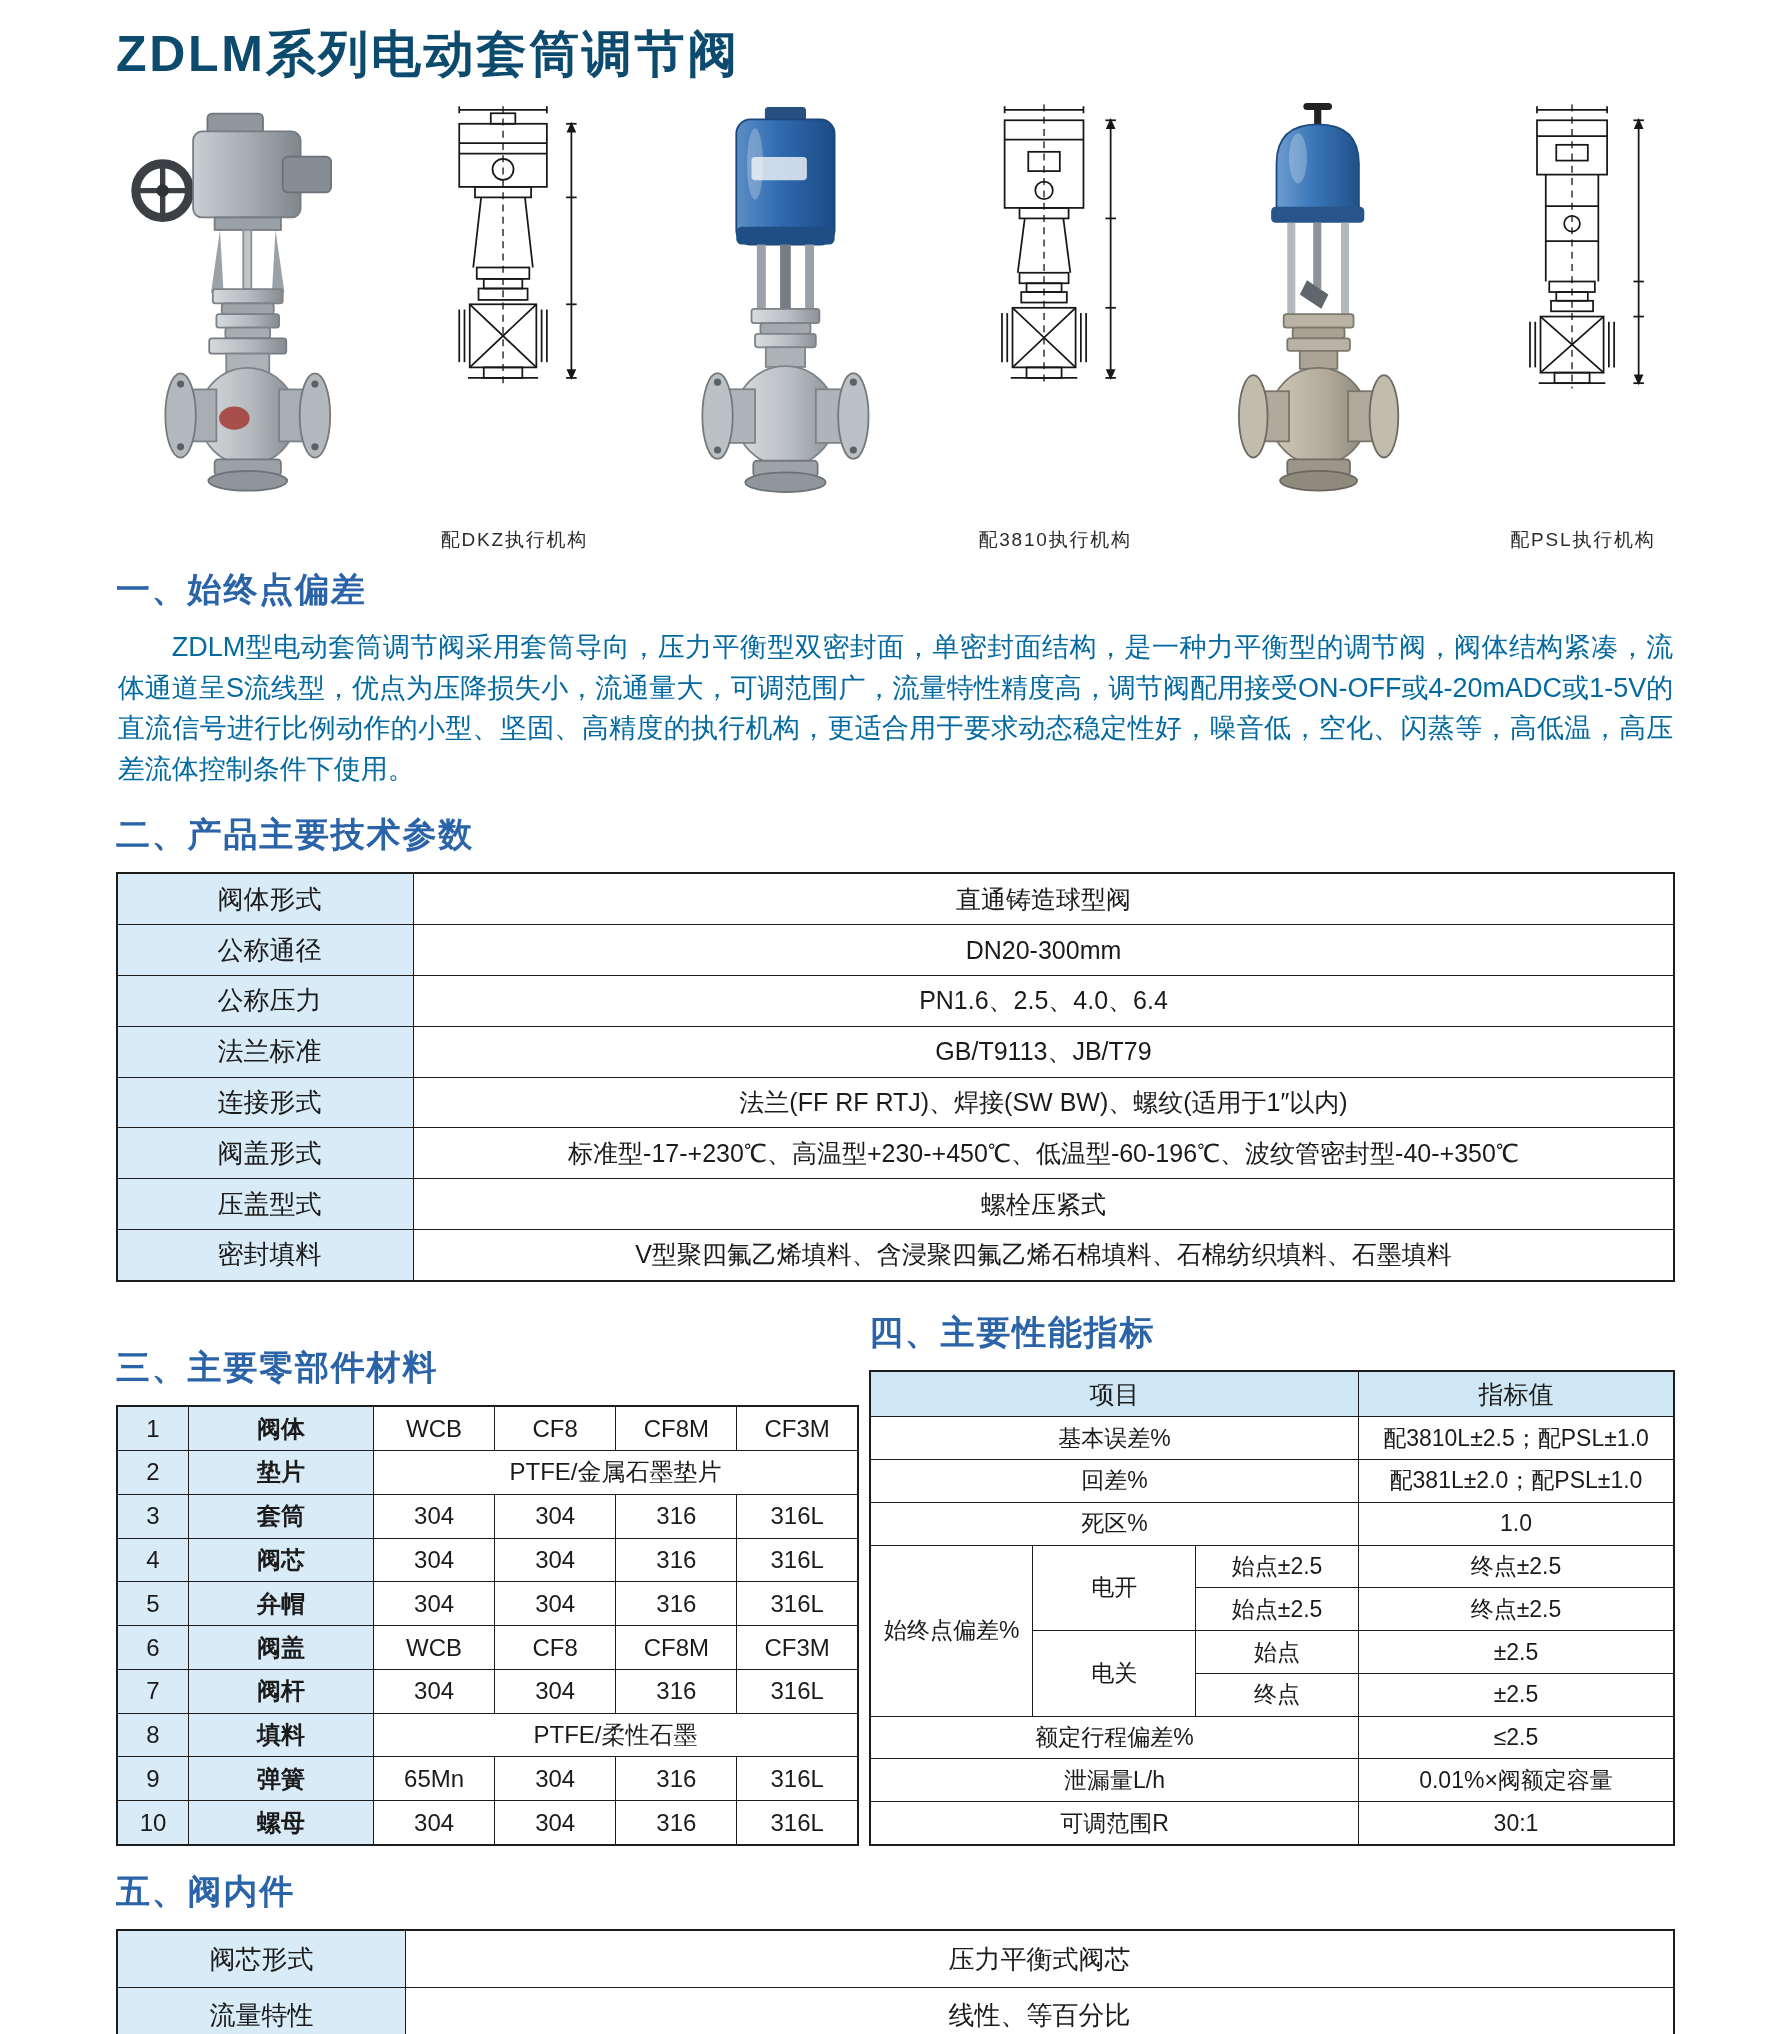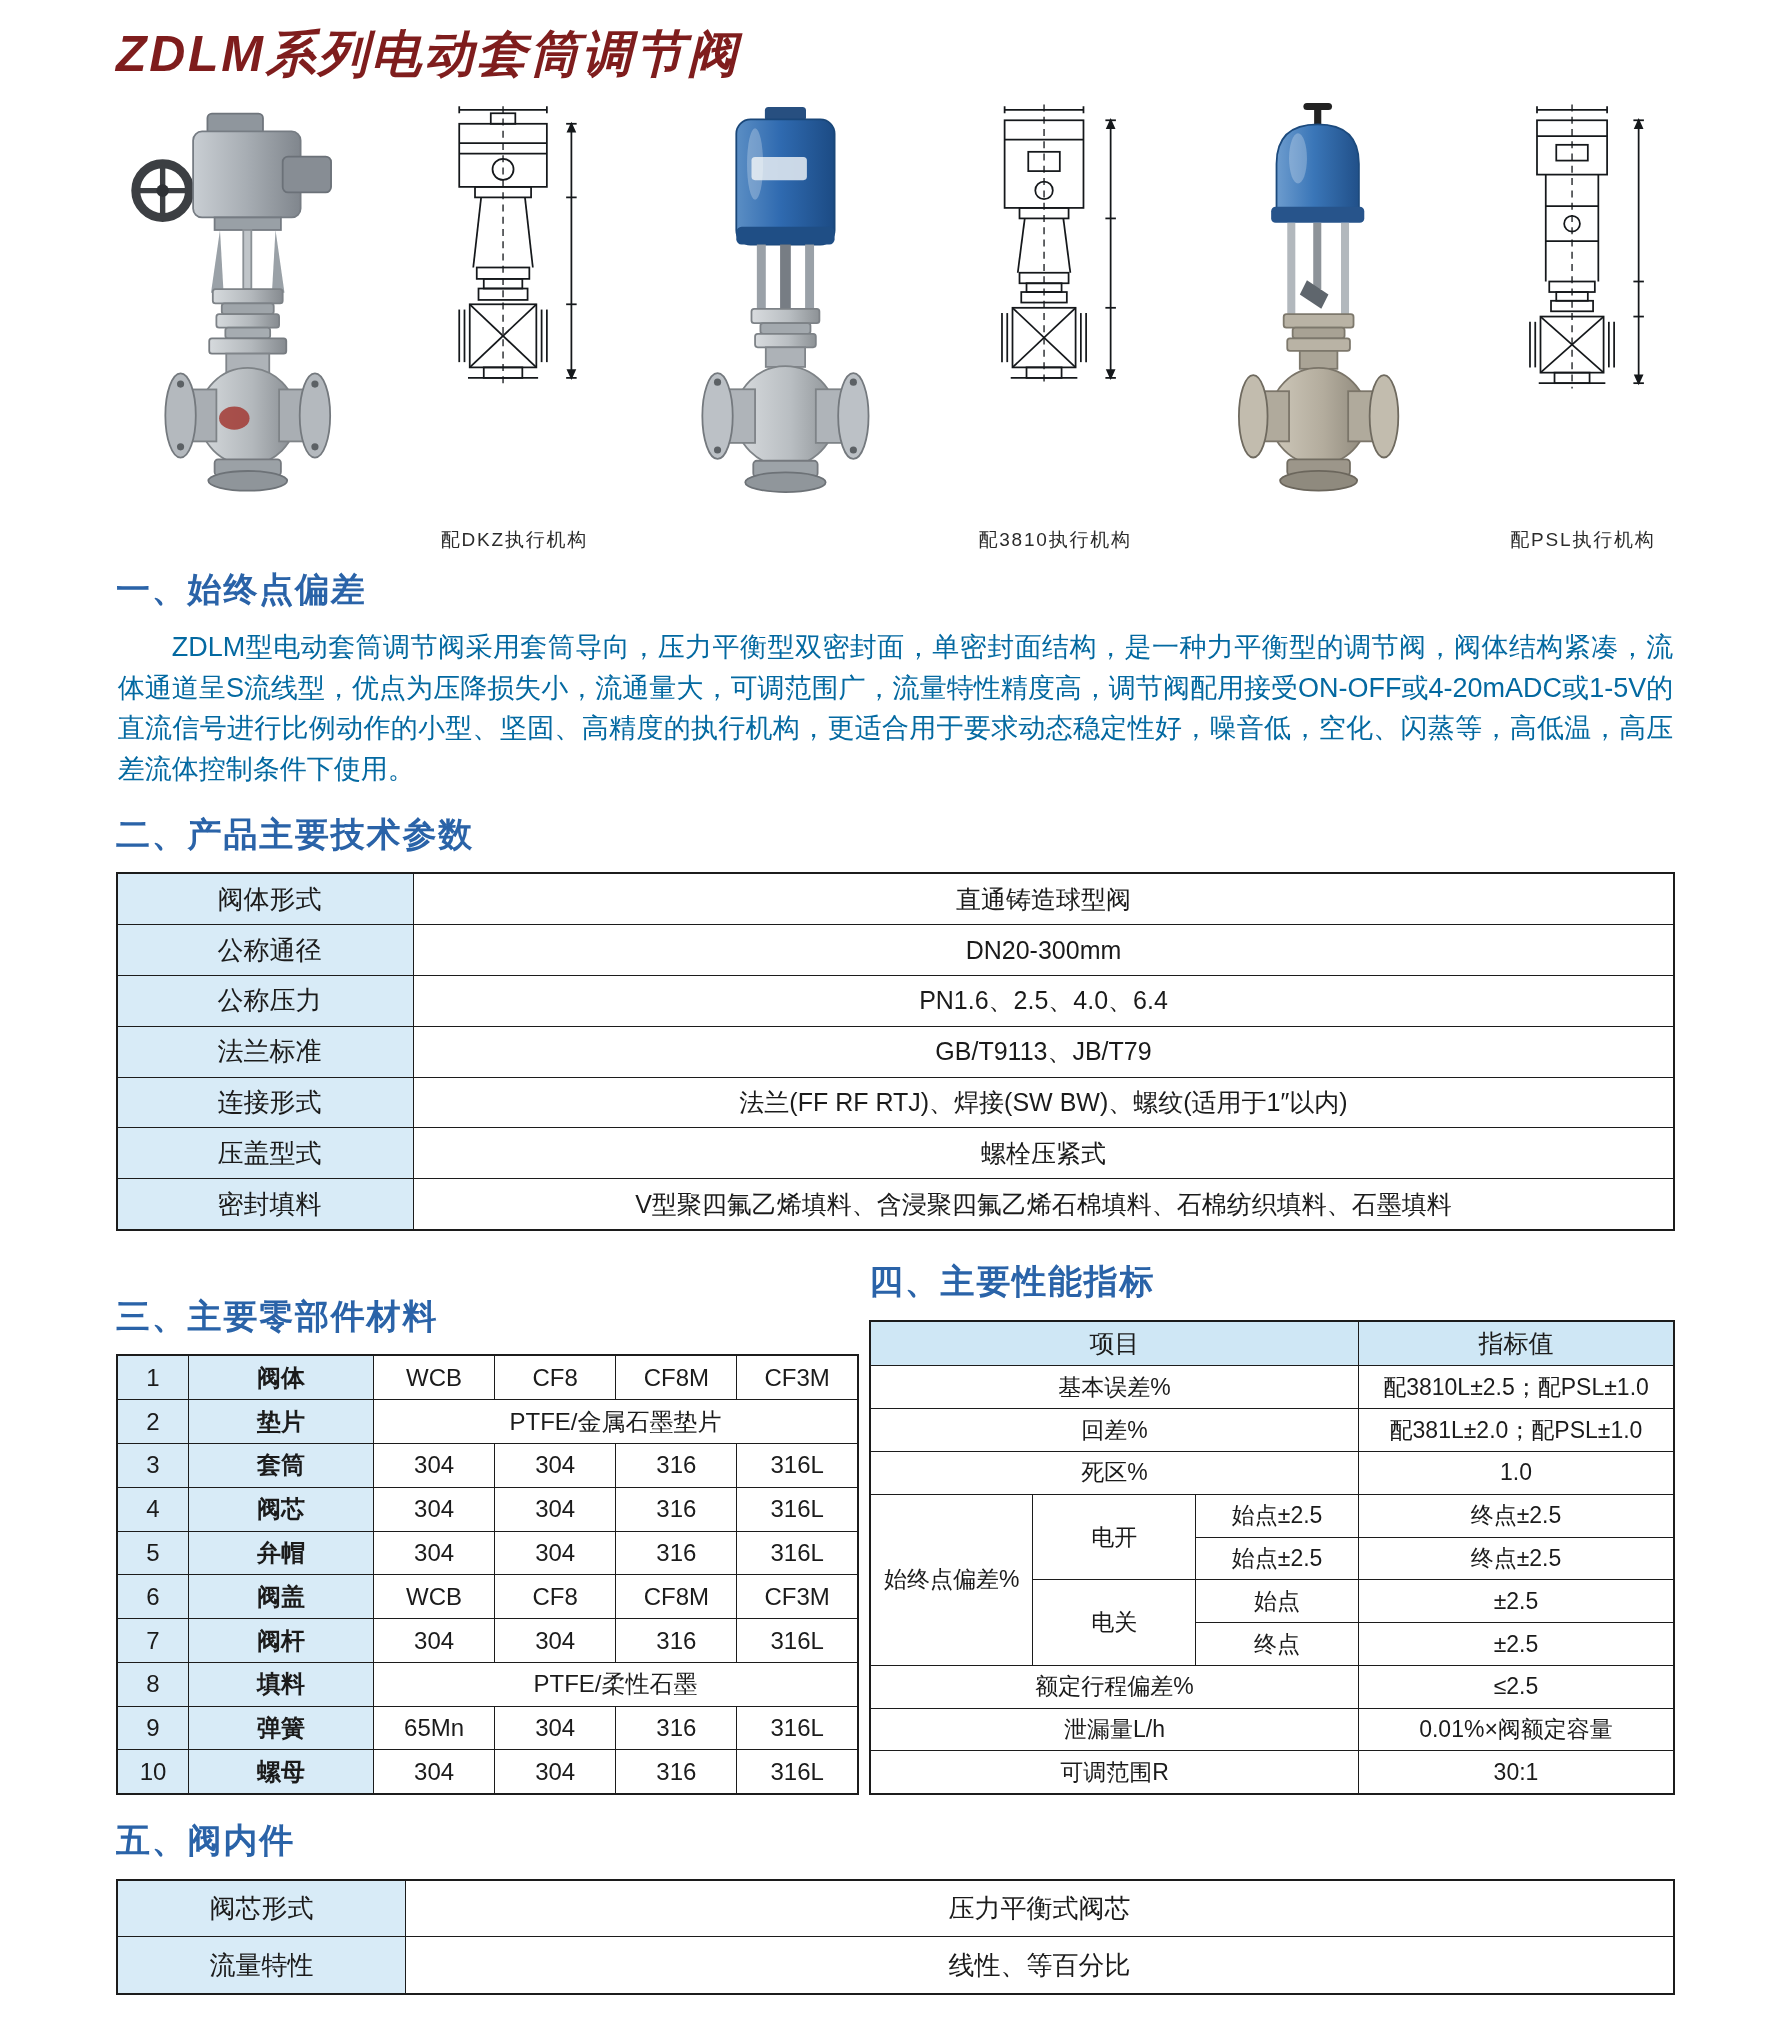--- a/index.html
+++ b/index.html
@@ -1,18 +1,18 @@
 <!DOCTYPE html>
 <html style="font-size:14.3px"><head>
 <meta charset="utf-8">
 <style>
   html,body{margin:0;padding:0;background:#ffffff;}
   body{width:1791px;height:2035px;overflow:hidden;font-family:"Liberation Sans",sans-serif;color:#1b1b1b;}
   .page{padding:16px 116px 0 116px;box-sizing:border-box;width:1791px;}
-  .title{font-size:50px;font-weight:bold;color:#7f1d1d;letter-spacing:2.7px;margin:5.4px 0 12.5px 0;font-style:italic;}
+  .title{font-size:50px;font-weight:bold;color:#0c4a6e;letter-spacing:2.7px;margin:5.4px 0 12.5px 0;}
   
   .figures{display:flex;justify-content:space-between;align-items:flex-start;height:457px;margin:0 9px 5.4px 9px;}
   .fig{margin:0;display:flex;flex-direction:column;align-items:center;height:452px;justify-content:flex-start;}
   .fig svg{display:block;}
   .fig figcaption{font-size:19px;color:#2b2b2b;letter-spacing:1.8px;margin-top:5.4px;}
   
   .sec-h{font-size:34px;font-weight:bold;color:#2a63a8;letter-spacing:1.8px;margin:23px 0 14.3px 0;}
   .sec-h.tight{margin:9px 0 14.3px 0;}
   
   .para{font-size:27px;line-height:1.5;text-align:justify;text-indent:2em;color:#0369a1;margin:0 1.8px;}
@@ -304,20 +304,24 @@
       </tr>
       <tr>
         <td class="lbl">法兰标准</td>
         <td>GB/T9113、JB/T79</td>
       </tr>
       <tr>
         <td class="lbl">连接形式</td>
         <td>法兰(FF RF RTJ)、焊接(SW BW)、螺纹(适用于1″以内)</td>
       </tr>
       <tr>
+        <td class="lbl">阀盖形式</td>
+        <td>标准型-17-+230℃、高温型+230-+450℃、低温型-60-196℃、波纹管密封型-40-+350℃</td>
+      </tr>
+      <tr>
         <td class="lbl">压盖型式</td>
         <td>螺栓压紧式</td>
       </tr>
       <tr>
         <td class="lbl">密封填料</td>
         <td>V型聚四氟乙烯填料、含浸聚四氟乙烯石棉填料、石棉纺织填料、石墨填料</td>
       </tr>
     </tbody>
   </table>
 

